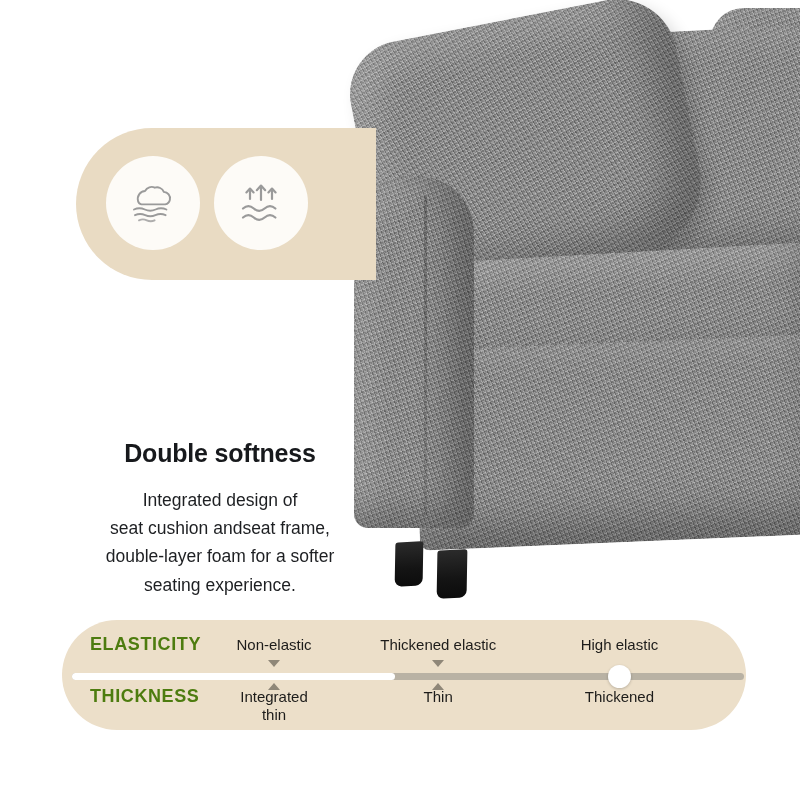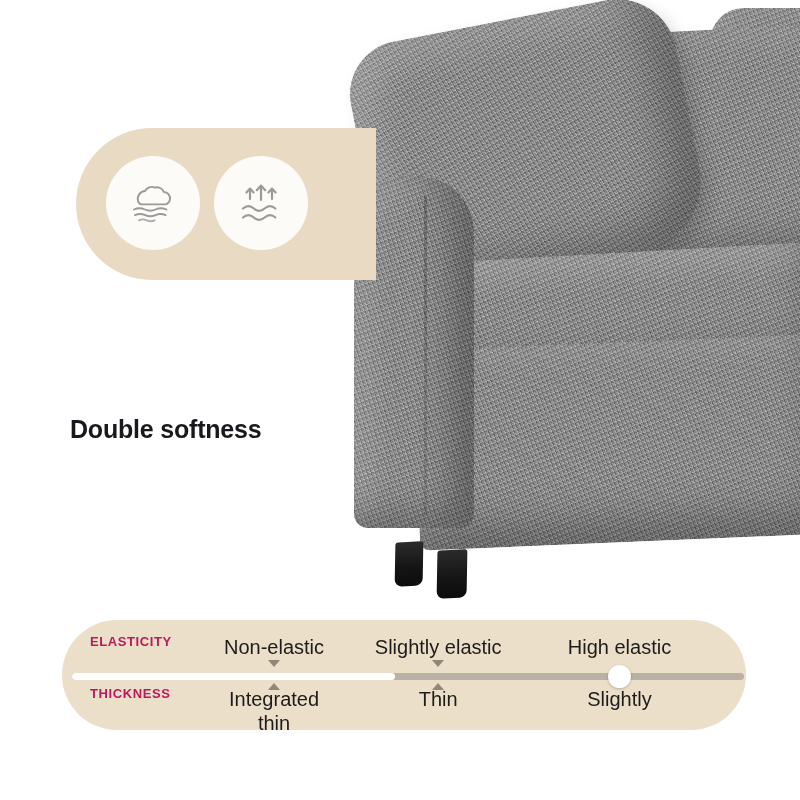--- a/index.html
+++ b/index.html
@@ -145,22 +145,23 @@
     justify-content: center;
   }
   .icon-circle-1 { left: 30px; }
   .icon-circle-2 { left: 138px; }
   .icon-circle svg { display: block; }
 
   
   .text-block {
     position: absolute;
     left: 70px;
-    top: 416px;
+    top: 440px;
     width: 300px;
+    text-align: center;
   }
   .headline {
     font-size: 25px;
     font-weight: bold;
     color: #17191c;
     letter-spacing: -0.2px;
     margin: 0 0 18px 0;
     line-height: 1.1;
   }
   .body-copy {
@@ -177,23 +178,23 @@
     left: 62px;
     top: 620px;
     width: 684px;
     height: 110px;
     background: #ecdfc9;
     border-radius: 55px;
   }
   .spec-label {
     position: absolute;
     left: 28px;
-    font-size: 13px;
+    font-size: 18px;
     font-weight: bold;
-    color: #be185d;
+    color: #4d7c0f;
     letter-spacing: 0.6px;
   }
   .spec-label-elasticity { top: 14px; }
   .spec-label-thickness  { top: 66px; text-align: center; }
 
   .scale-track {
     position: absolute;
     left: 10px;
     top: 53px;
     width: 672px;
@@ -222,21 +223,21 @@
     width: 23px;
     height: 23px;
     margin-left: -11.5px;
     border-radius: 50%;
     background: #ffffff;
     box-shadow: 0 1px 3px rgba(0,0,0,.22);
   }
 
   .tick-label {
     position: absolute;
-    font-size: 20px;
+    font-size: 15px;
     color: #1d1c1a;
     text-align: center;
     transform: translateX(-50%);
     line-height: 1.18;
     white-space: pre-line;
   }
   .tick-label-top { top: 16px; }
   .tick-label-bot { top: 68px; }
 
   .caret {
@@ -294,42 +295,46 @@
         <path d="M38 21V11"></path>
           <path d="M34.4 14.4 38 10.6l3.6 3.8"></path>
         <path d="M9 30.5c3.6-3.2 7.2-3.2 10.8 0 3.6 3.2 7.2 3.2 10.8 0 3.6-3.2 7.2-3.2 10.8 0"></path>
         <path d="M9 39.5c3.6-3.2 7.2-3.2 10.8 0 3.6 3.2 7.2 3.2 10.8 0 3.6-3.2 7.2-3.2 10.8 0"></path>
       </svg>
     </div>
   </div>
 
   <div class="text-block">
     <h2 class="headline">Double softness</h2>
+    <p class="body-copy">Integrated design of
+seat cushion andseat frame,
+double-layer foam for a softer
+seating experience.</p>
   </div>
 
   <div class="spec-panel">
 
     <div class="spec-label spec-label-elasticity">ELASTICITY</div>
     <div class="spec-label spec-label-thickness">THICKNESS</div>
 
     <div class="tick-label tick-label-top" style="left:31%">Non-elastic</div>
-    <div class="tick-label tick-label-top" style="left:55%">Slightly elastic</div>
+    <div class="tick-label tick-label-top" style="left:55%">Thickened elastic</div>
     <div class="tick-label tick-label-top" style="left:81.5%">High elastic</div>
 
     <div class="caret caret-down" style="left:31%"></div>
     <div class="caret caret-down" style="left:55%"></div>
 
     <div class="scale-track">
       <div class="track-grey"></div>
       <div class="track-white"></div>
       <div class="knob"></div>
     </div>
 
     <div class="caret caret-up" style="left:31%"></div>
     <div class="caret caret-up" style="left:55%"></div>
 
     <div class="tick-label tick-label-bot" style="left:31%">Integrated
 thin</div>
     <div class="tick-label tick-label-bot" style="left:55%">Thin</div>
-    <div class="tick-label tick-label-bot" style="left:81.5%">Slightly</div>
+    <div class="tick-label tick-label-bot" style="left:81.5%">Thickened</div>
   </div>
 
 </div>
 
 </body></html>

